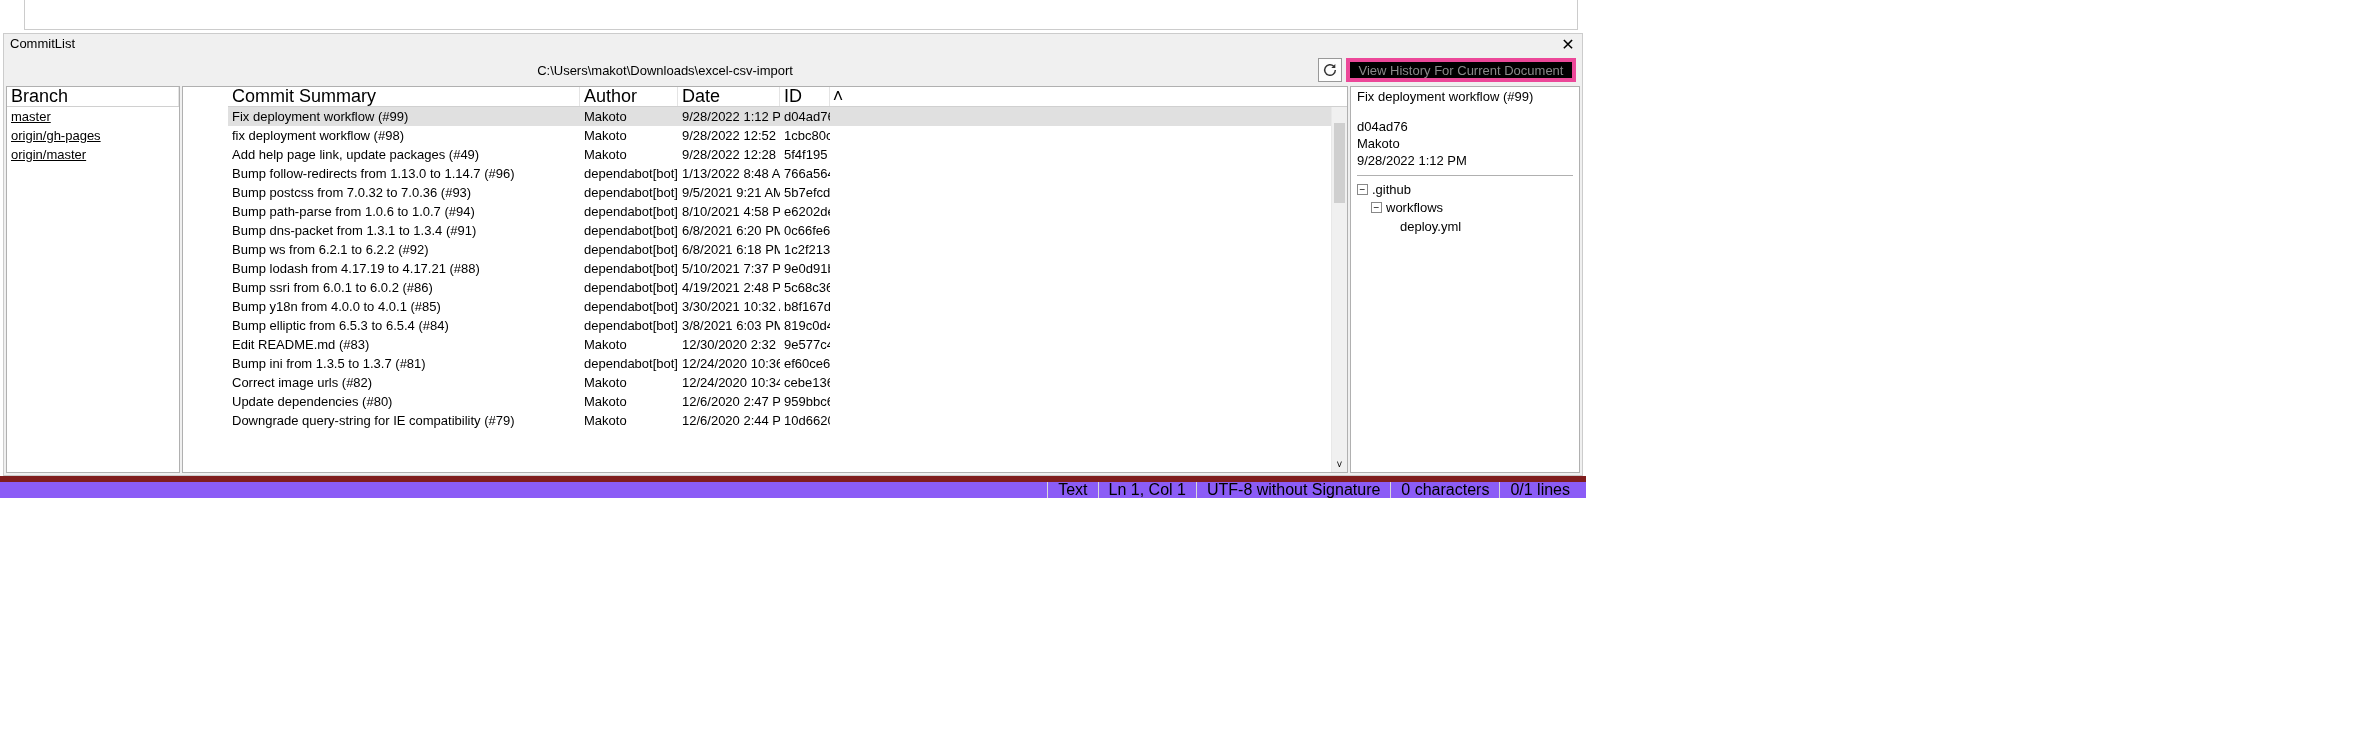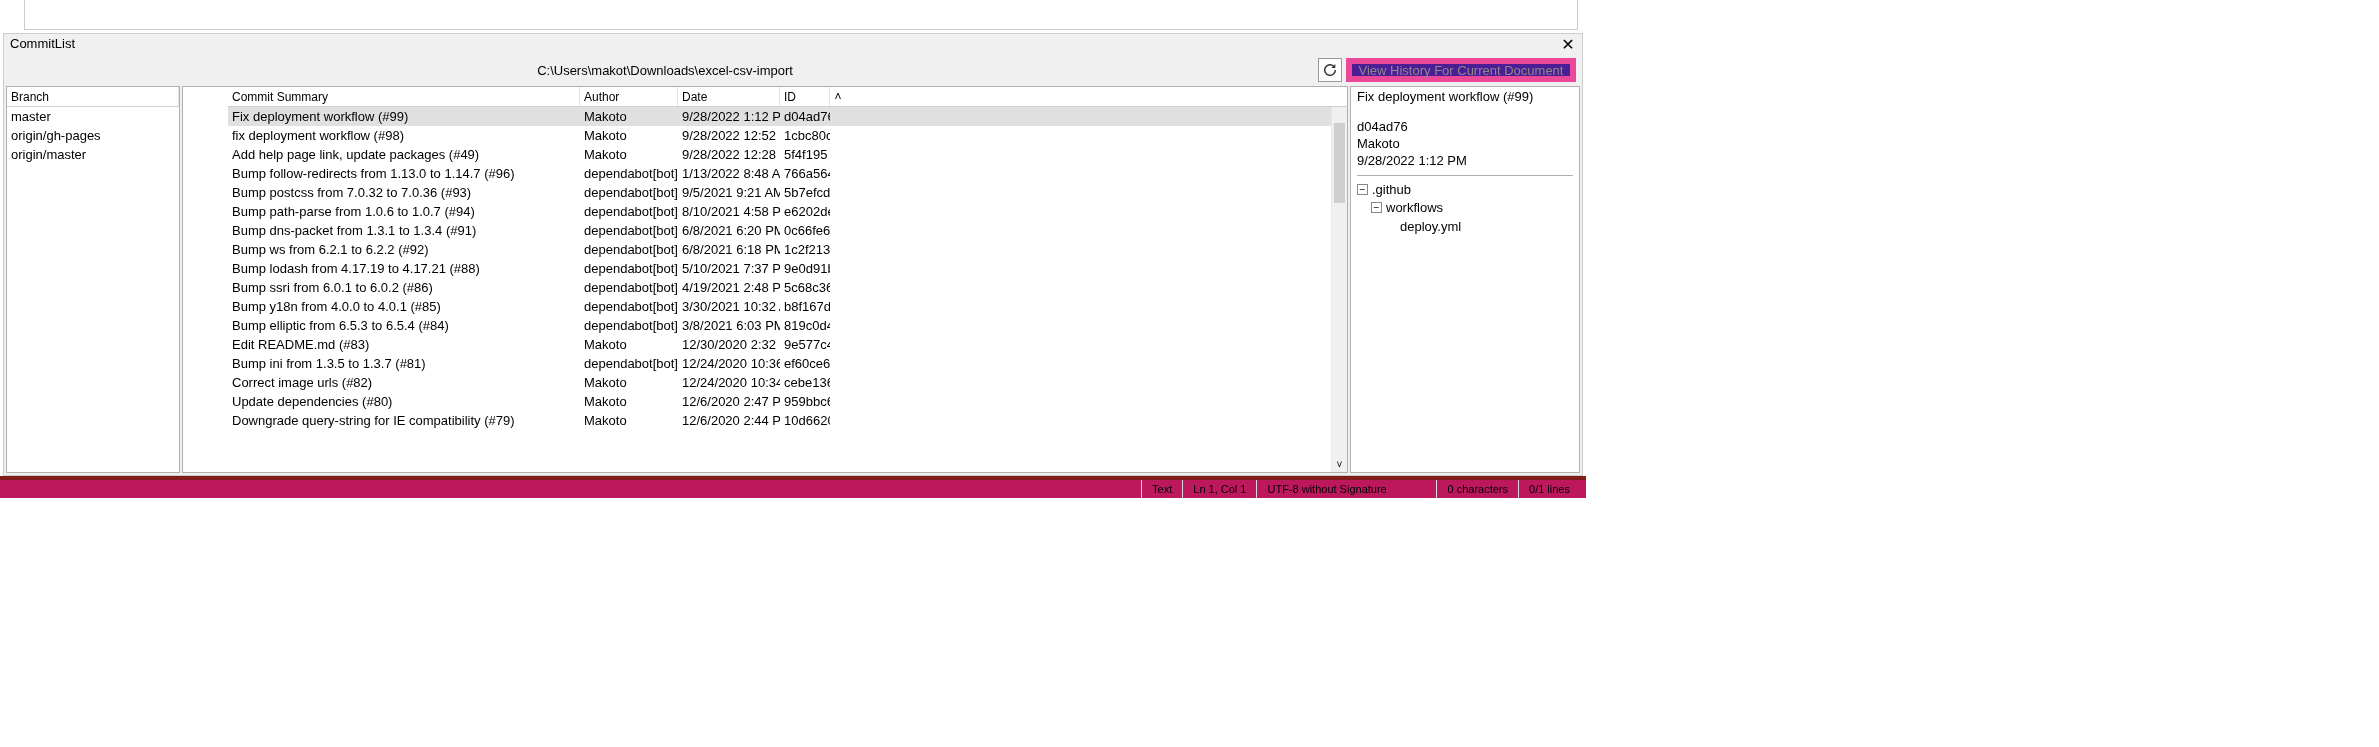--- a/index.html
+++ b/index.html
@@ -67,22 +67,22 @@
     display: flex;
     align-items: center;
     justify-content: center;
     margin-right: 4px;
     cursor: pointer;
   }
   .refresh-btn svg { width: 16px; height: 16px; }
   .history-btn {
     width: 230px;
     height: 24px;
-    border: 6px solid #ec4899;
-    background: #4c1d95;
+    border: 4px solid #ec4899;
+    background: #000000;
     color: #8a8a8a;
     display: flex;
     align-items: center;
     justify-content: center;
     font-size: 13px;
     cursor: default;
   }
   .panel-body {
     flex: 1 1 auto;
     display: flex;
@@ -97,21 +97,21 @@
     flex-direction: column;
     min-height: 0;
   }
   .branch-box { width: 174px; }
   .commits-box { flex: 1 1 auto; padding-left: 45px; }
   .details-box { width: 230px; }
   .col-header-row {
     display: flex;
     border-bottom: 1px solid #d0d0d0;
     background: #fff;
-    font-size: 12px;
+    font-size: 18px;
     height: 20px;
     align-items: center;
   }
   .col-header {
     padding-left: 4px;
     height: 100%;
     display: flex;
     align-items: center;
     border-right: 1px solid #e4e4e4;
     overflow: hidden;
@@ -127,20 +127,21 @@
     flex: 1;
     overflow: hidden;
     font-size: 13px;
   }
   .branch-item {
     padding: 0 4px;
     height: 19px;
     line-height: 19px;
     white-space: nowrap;
     cursor: pointer;
+    text-decoration: underline;
   }
   .commits-inner {
     flex: 1;
     display: flex;
     min-height: 0;
   }
   .commit-rows {
     flex: 1;
     overflow: hidden;
   }
@@ -206,25 +207,25 @@
     line-height: 9px;
     text-align: center;
     margin-right: 4px;
     cursor: pointer;
     background: #fff;
   }
   .indent1 { padding-left: 14px; }
   .indent2 { padding-left: 28px; align-items: flex-end; }
   .status-bar {
     height: 22px;
-    border-top: 4px solid #7f1d1d;
+    border-top: 6px solid #7f1d1d;
     display: flex;
     align-items: stretch;
-    font-size: 11px;
-    background: #be185d;
+    font-size: 16px;
+    background: #8b5cf6;
   }
   .status-spacer { flex: 1; }
   .status-cell {
     border-left: 1px solid #d8d8d8;
     padding: 0 10px;
     display: flex;
     align-items: center;
     white-space: nowrap;
   }
 </style>

